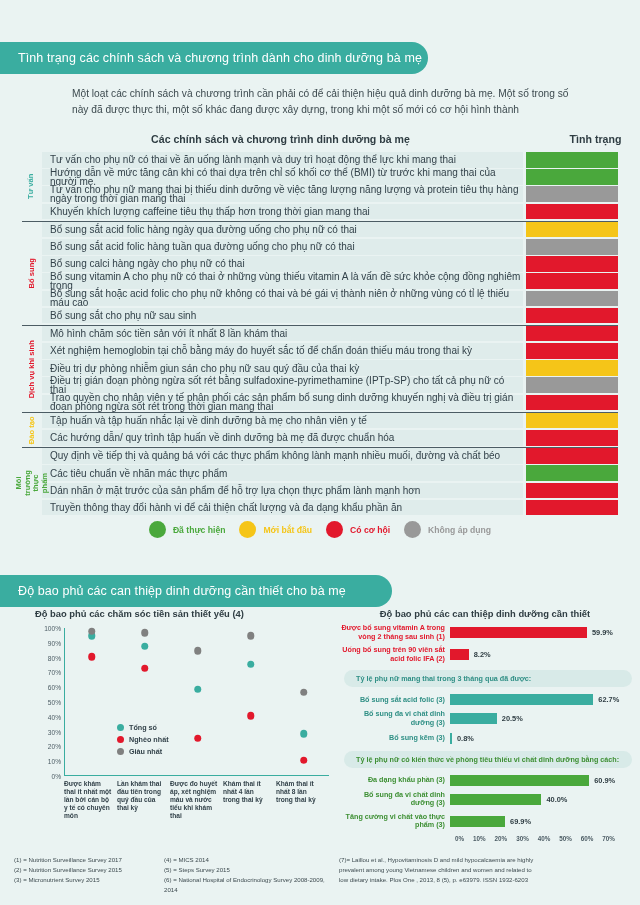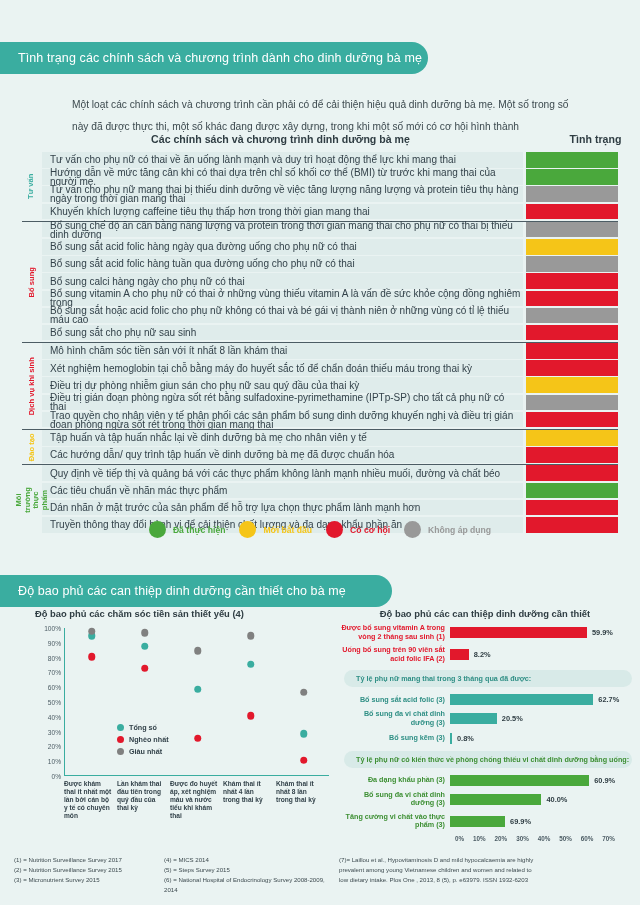--- a/index.html
+++ b/index.html
@@ -19,22 +19,22 @@
     align-items: center;
     padding-left: 18px;
     border-radius: 0 18px 18px 0;
     font-size: 12.5px;
     letter-spacing: .1px;
   }
   #banner1 { position: absolute; left: 0; top: 42px; width: 428px; }
   #banner2 { position: absolute; left: 0; top: 575px; width: 392px; }
 
   .intro {
-    position: absolute; left: 72px; top: 94px; width: 500px;
-    font-size: 10.2px; line-height: 22px; color: #3d4a4f;
+    position: absolute; left: 72px; top: 86px; width: 500px;
+    font-size: 10.2px; line-height: 16px; color: #3d4a4f;
   }
   .table-head {
     position: absolute; top: 133px; left: 18px; width: 640px;
     display: flex; align-items: flex-end;
   }
   .th-main { width: 525px; text-align: center; font-size: 10.6px; font-weight: bold; color: #2f3d43;}
   .th-status { width: 105px; text-align: center; font-size: 10.6px; font-weight: bold; color: #2f3d43; }
 
   .policy-table { position: absolute; left: 22px; top: 152px; width: 596px; }
   .group { display: flex; position: relative; }
@@ -144,24 +144,20 @@
           <div class="pcell">Khuyến khích lượng caffeine tiêu thụ thấp hơn trong thời gian mang thai</div>
           <div class="pstatus" style="background: rgb(226, 24, 44);"></div>
         </div>
       </div>
     </div>
     <div class="group">
       <div class="glabel">
         <span style="color: rgb(226, 24, 44);">Bổ sung</span>
       </div>
       <div class="grows">
-        <div class="prow">
-          <div class="pcell">Bổ sung chế độ ăn cân bằng năng lượng và protein trong thời gian mang thai cho phụ nữ có thai bị thiếu dinh dưỡng</div>
-          <div class="pstatus" style="background: rgb(153, 153, 153);"></div>
-        </div>
         <div class="prow">
           <div class="pcell">Bổ sung sắt acid folic hàng ngày qua đường uống cho phụ nữ có thai</div>
           <div class="pstatus" style="background: rgb(245, 197, 24);"></div>
         </div>
         <div class="prow">
           <div class="pcell">Bổ sung sắt acid folic hàng tuần qua đường uống cho phụ nữ có thai</div>
           <div class="pstatus" style="background: rgb(153, 153, 153);"></div>
         </div>
         <div class="prow">
           <div class="pcell">Bổ sung calci hàng ngày cho phụ nữ có thai</div>
@@ -356,21 +352,21 @@
         <div class="bval">20.5%</div>
       </div>
     </div>
     <div class="barrow">
       <div class="blabel" style="color: rgb(47, 143, 133);">Bổ sung kẽm (3)</div>
       <div class="btrack">
         <div class="bbar" style="background: rgb(58, 173, 160); width: 2px;"></div>
         <div class="bval">0.8%</div>
       </div>
     </div>
-    <div class="subhead" style="color: rgb(61, 143, 51);">Tỷ lệ phụ nữ có kiến thức về phòng chống thiếu vi chất dinh dưỡng bằng uống:</div>
+    <div class="subhead" style="color: rgb(61, 143, 51);">Tỷ lệ phụ nữ có kiến thức về phòng tiêu thiếu vi chất dinh dưỡng bằng cách:</div>
     <div class="barrow">
       <div class="blabel" style="color: rgb(61, 143, 51);">Đa dạng khẩu phần (3)</div>
       <div class="btrack">
         <div class="bbar" style="background: rgb(74, 168, 60); width: 139.2px;"></div>
         <div class="bval">60.9%</div>
       </div>
     </div>
     <div class="barrow">
       <div class="blabel" style="color: rgb(61, 143, 51);">Bổ sung đa vi chất dinh dưỡng (3)</div>
       <div class="btrack">

